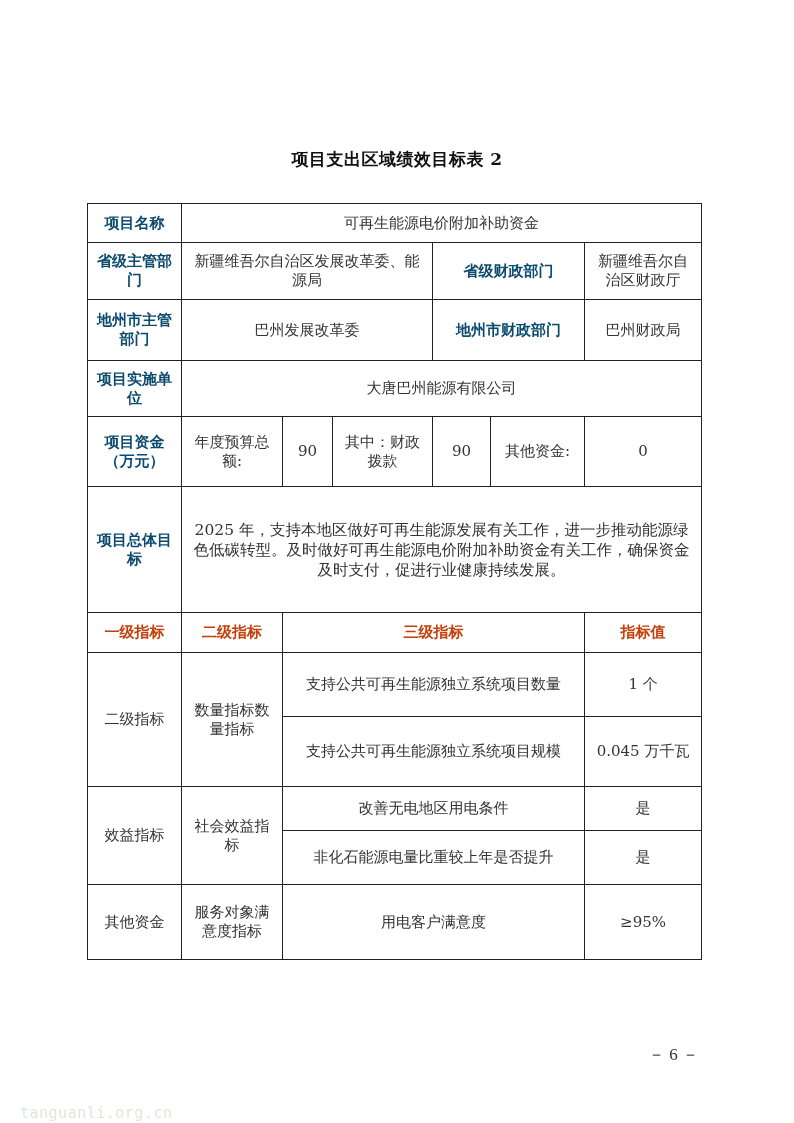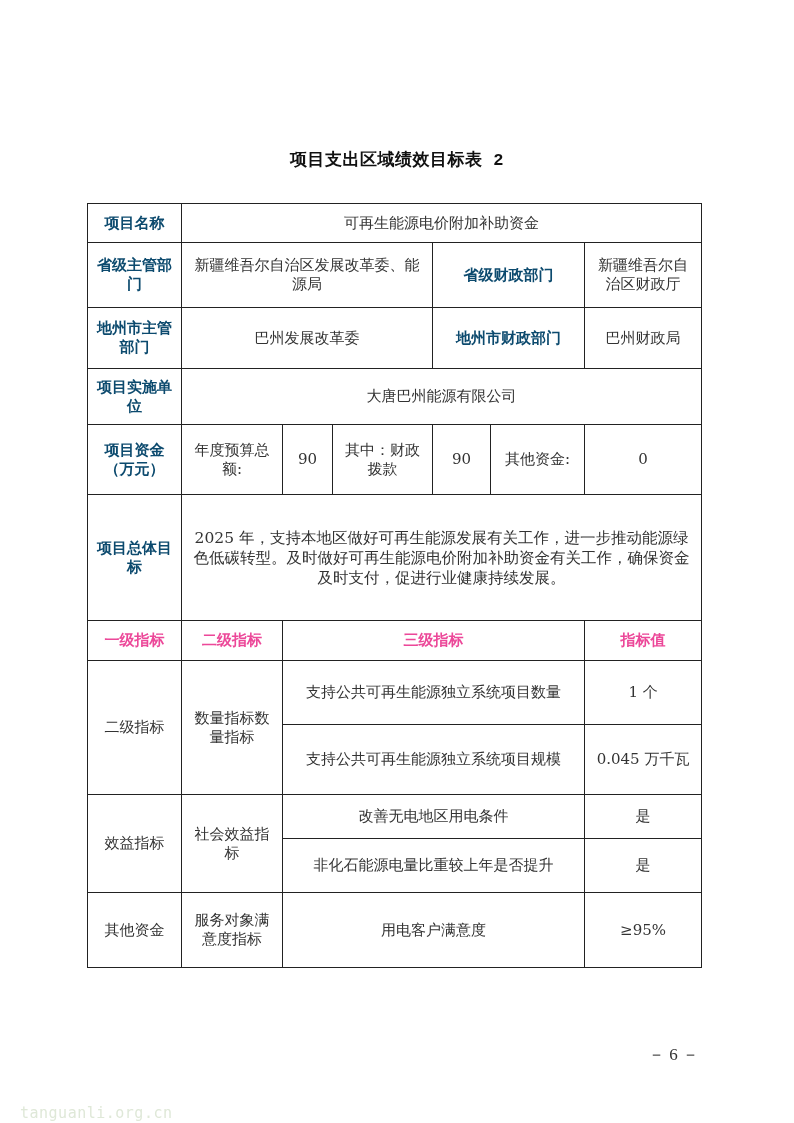--- a/index.html
+++ b/index.html
@@ -3,32 +3,32 @@
   <meta charset="utf-8">
   <style>
     html, body { margin: 0; padding: 0; }
     body {
       width: 794px; height: 1123px; background: #ffffff; position: relative;
       font-family: "DejaVu Serif", "Liberation Serif", serif; color: #222;
       overflow: hidden;
     }
     .title {
       position: absolute; top: 148px; left: 0; width: 794px; text-align: center;
-      font-size: 17px; font-weight: bold; color: #111; letter-spacing: 0.5px; font-family: Liberation Mono, monospace;
+      font-size: 17px; font-weight: bold; color: #111; letter-spacing: 0.5px;
     }
     table.main {
       position: absolute; top: 203px; left: 87px; width: 614px;
       border-collapse: collapse; table-layout: fixed;
     }
     table.main td {
       border: 1.3px solid #222; text-align: center; vertical-align: middle;
       font-size: 15px; line-height: 19px; padding: 0 6px; color: #333;
     }
     table.main td.lbl { font-weight: bold; color: #0c4a6e; }
-    table.main td.hd { font-weight: bold; color: #ec4899; }
+    table.main td.hd { font-weight: bold; color: #c2410c; }
     td.goal { text-align: right; padding: 0 8px !important; font-size: 15.5px !important; line-height: 20px !important; }
     .pagenum {
       position: absolute; top: 1043px; left: 648px; font-size: 17px; color: #333;
       font-family: "Liberation Serif", serif;
     }
     .watermark {
       position: absolute; top: 1104px; left: 20px; font-size: 15px; color: #dfe8d8;
       font-family: "DejaVu Sans Mono", monospace; letter-spacing: 0.5px;
     }
   </style>
@@ -46,21 +46,21 @@
     <col style="width:58px">
       <col style="width:75px">
       <col style="width:19px">
       <col style="width:117px">
   </colgroup>
   <tbody>
       <tr style="height:39px">
     <td class="lbl">项目名称</td>
     <td colspan="7">可再生能源电价附加补助资金</td>
   </tr>
-  <tr style="height:65px">
+  <tr style="height:57px">
     <td class="lbl">省级主管部门</td>
     <td colspan="3">新疆维吾尔自治区发展改革委、能源局</td>
     <td colspan="3" class="lbl">省级财政部门</td>
     <td>新疆维吾尔自治区财政厅</td>
   </tr>
   <tr style="height:61px">
     <td class="lbl">地州市主管部门</td>
     <td colspan="3">巴州发展改革委</td>
     <td colspan="3" class="lbl">地州市财政部门</td>
     <td>巴州财政局</td>

